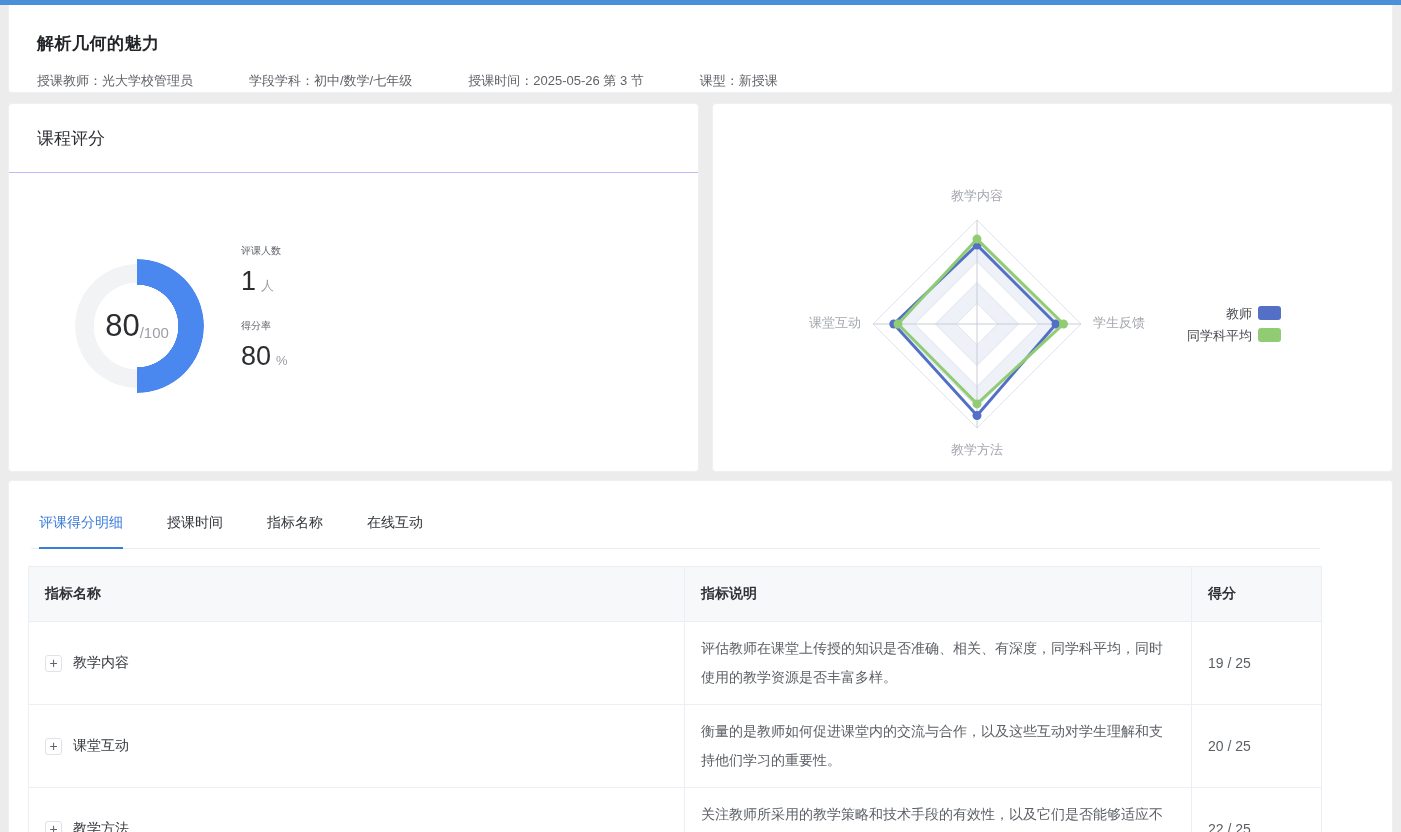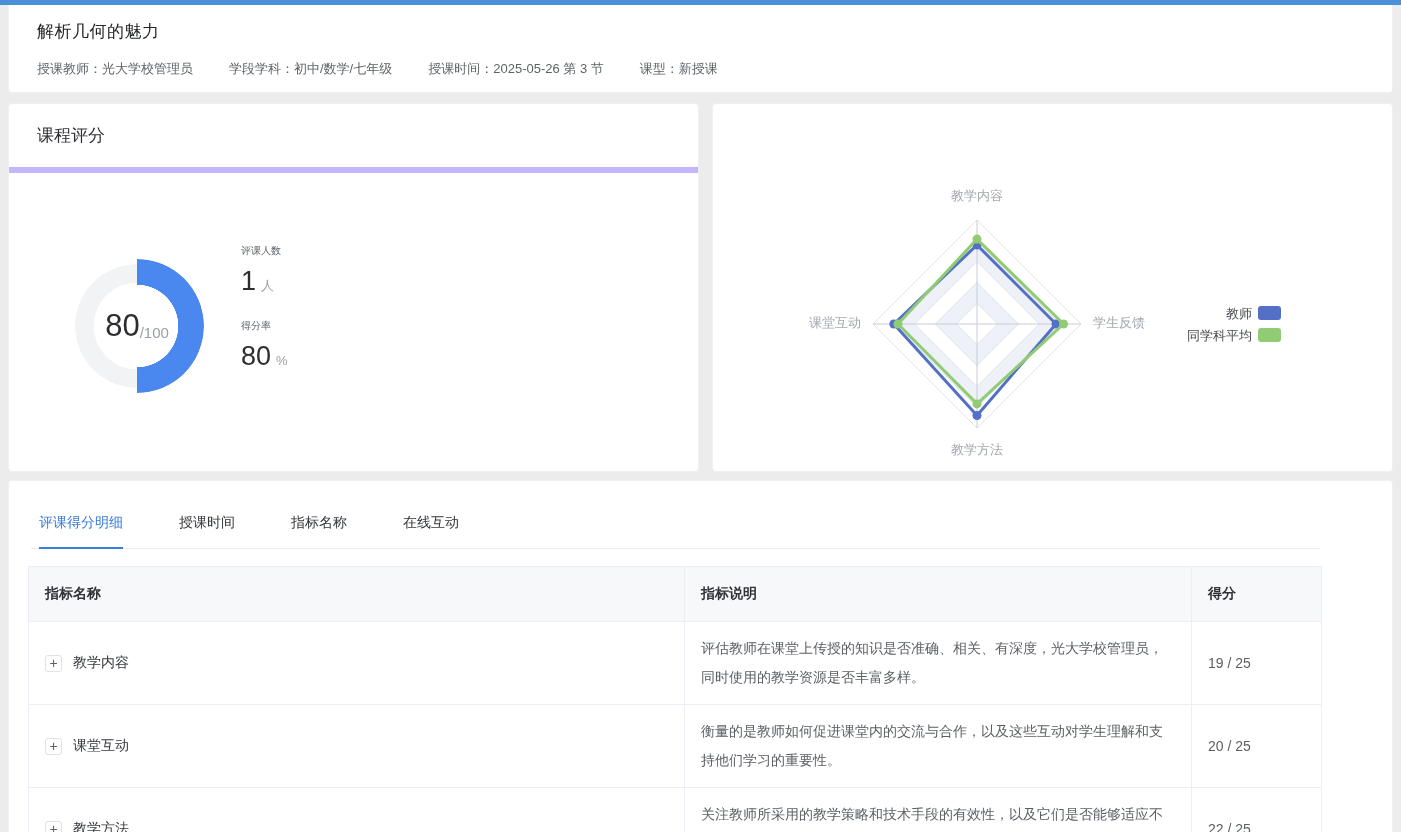--- a/index.html
+++ b/index.html
@@ -10,31 +10,31 @@
     color: #303133;
   }
   .topbar { height: 5px; background: #4a90d9; }
 
   
   .header-card {
     margin: 0 8px; height: 88px; background: #fff;
     border-radius: 0 0 4px 4px; padding: 15px 28px;
     border: 1px solid #eef0f3; border-top: none;
   }
-  .page-title { font-size: 17px; font-weight: 400; color: #222428; letter-spacing: .5px; }
-  .meta-row { display: flex; gap: 36px; margin-top: 17px; font-size: 13px; color: #5f6368; }
+  .page-title { font-size: 17px; font-weight: 700; color: #222428; letter-spacing: .5px; margin-top: 12px; }
+  .meta-row { display: flex; gap: 56px; margin-top: 17px; font-size: 13px; color: #5f6368; }
   .meta-item span { color: #5f6368; }
 
   
   .cards { display: flex; gap: 13px; margin: 10px 8px 8px; }
   .card { background: #fff; border-radius: 4px; height: 369px; position: relative; border: 1px solid #eef0f3; }
   .card-left { width: 691px; }
   .card-right { flex: 1; }
   .card-header {
-    height: 69px; border-bottom: 6px solid #c4b5fd;
+    height: 69px; border-bottom: 1px solid #c4b5fd;
     display: flex; align-items: center; padding-left: 28px;
     font-size: 17px; color: #2c2e33; font-weight: 500;
   }
   .card-right .card-header { padding-left: 24px; }
 
   
   .gauge-wrap { position: absolute; left: 53px; top: 147px; width: 150px; height: 150px; }
   .gauge-track {
     position: absolute; left: 13px; top: 13px; width: 124px; height: 124px; border-radius: 50%;
     -webkit-mask: radial-gradient(circle closest-side, transparent 43px, #000 43.5px);
@@ -58,21 +58,21 @@
   .stat-value { font-size: 27px; color: #2b2d31; }
   .stat-unit { font-size: 13px; color: #9b9ea6; margin-left: 5px; }
 
   .radar-svg { position: absolute; left: 0; top: 70px; }
 
   
   .section {
     margin: 0 8px; background: #fff; border-radius: 4px 4px 0 0;
     height: 352px; padding-top: 33px; border: 1px solid #eef0f3; border-bottom: none;
   }
-  .tabs { margin: 0 72px 0 22px; border-bottom: 1px solid #e9ecf2; display: flex; gap: 56px; padding-left: 8px; }
+  .tabs { margin: 0 72px 0 22px; border-bottom: 1px solid #e9ecf2; display: flex; gap: 44px; padding-left: 8px; }
   .tab { font-size: 14px; color: #33363b; padding-bottom: 15px; cursor: pointer; }
   .tab.active { color: #3b7cd8; border-bottom: 2px solid #3b7cd8; margin-bottom: -1px; font-weight: 500; }
 
   table.score-table { margin: 17px 0 0 19px; width: 1293px; border-collapse: collapse; table-layout: fixed; }
   .score-table th, .score-table td { border: 1px solid #ebeef5; text-align: left; vertical-align: middle; }
   .score-table th {
     background: #f7f8fa; font-size: 14px; font-weight: 700; color: #2f3237;
     height: 55px; padding: 8px 16px;
   }
   .score-table td { height: 77px; font-size: 14px; color: #5c6066; padding: 12px 24px 12px 16px; }
@@ -188,21 +188,21 @@
       </tr>
     </thead>
     <tbody>
       <tr>
         <td>
             <div class="name-cell">
               <span class="expand-btn">+</span>
               <span>教学内容</span>
             </div>
           </td>
-        <td class="desc-cell">评估教师在课堂上传授的知识是否准确、相关、有深度，光大学校管理员，同时使用的教学资源是否丰富多样。</td>
+        <td class="desc-cell">评估教师在课堂上传授的知识是否准确、相关、有深度，同学科平均，同时使用的教学资源是否丰富多样。</td>
         <td class="score-cell">19 / 25</td>
       </tr>
       <tr>
         <td>
             <div class="name-cell">
               <span class="expand-btn">+</span>
               <span>课堂互动</span>
             </div>
           </td>
         <td class="desc-cell">衡量的是教师如何促进课堂内的交流与合作，以及这些互动对学生理解和支持他们学习的重要性。</td>

